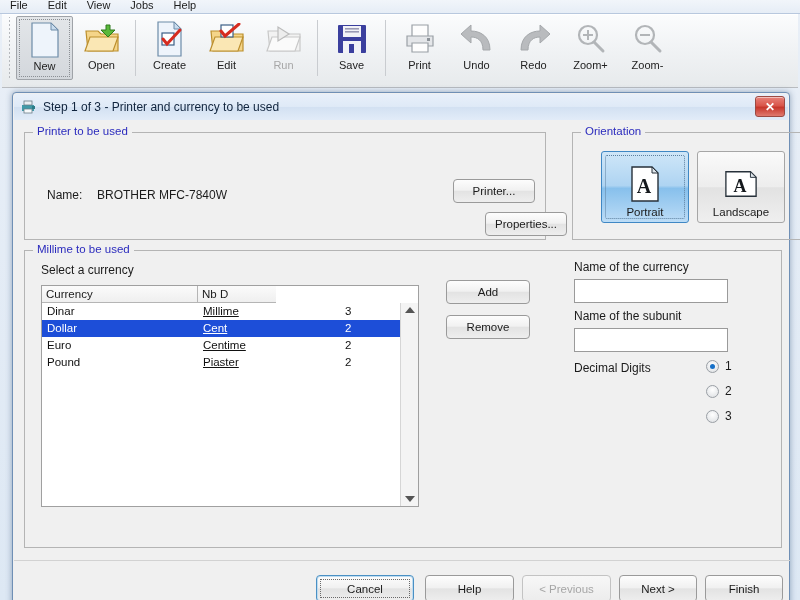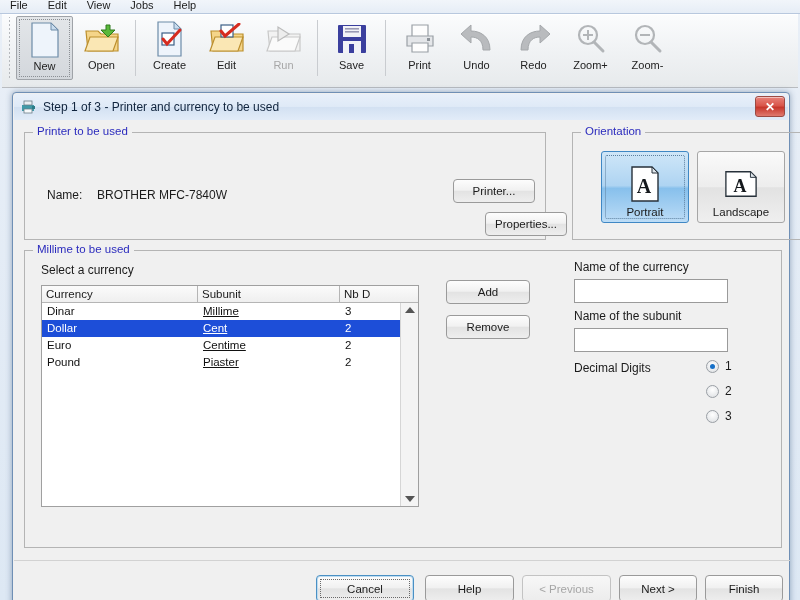--- a/index.html
+++ b/index.html
@@ -374,21 +374,20 @@
       </div>
 
       <div class="groupbox" style="left:10px; top:130px; width:756px; height:296px;">
         <span class="gb-title">Millime to be used</span>
 
         <span class="label" style="position:absolute; left:16px; top:12px;">Select a currency</span>
 
         <div class="listwrap" style="left:16px; top:34px; width:378px; height:222px;">
           <div class="lhead">
             <div style="width:156px;">Currency</div>
-            <div style="width:142px;">Subunit</div>
             <div style="width:78px; border-right:none;">Nb D</div>
           </div>
 
           <div style="position:relative;">
             <div class="lrow">
               <span class="c1">Dinar</span>
               <span class="c2">Millime</span>
               <span class="c3">3</span>
             </div>
             <div class="lrow sel">

